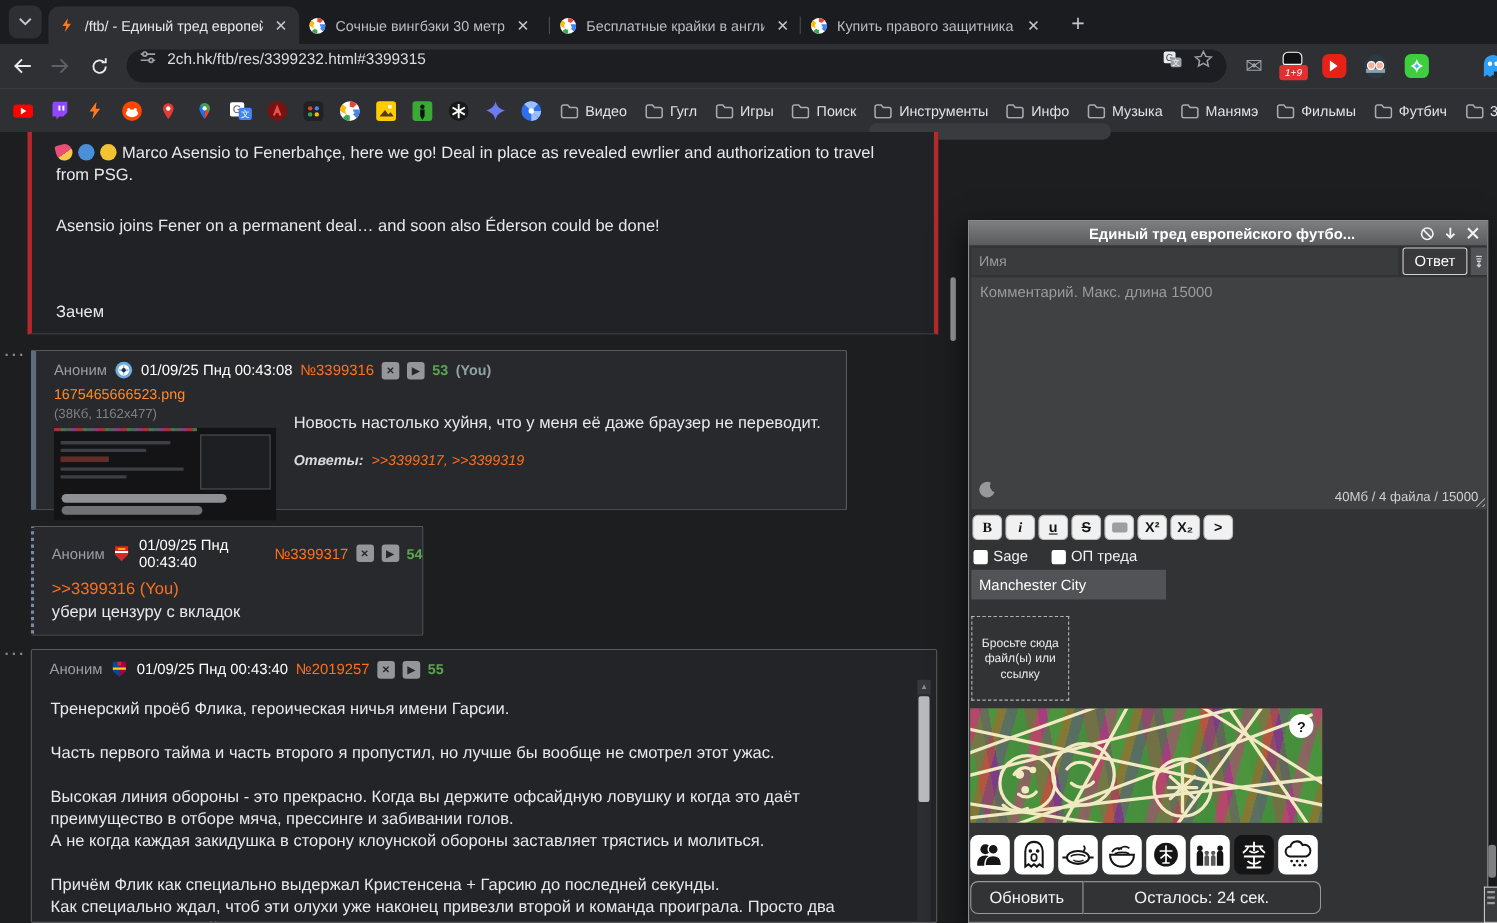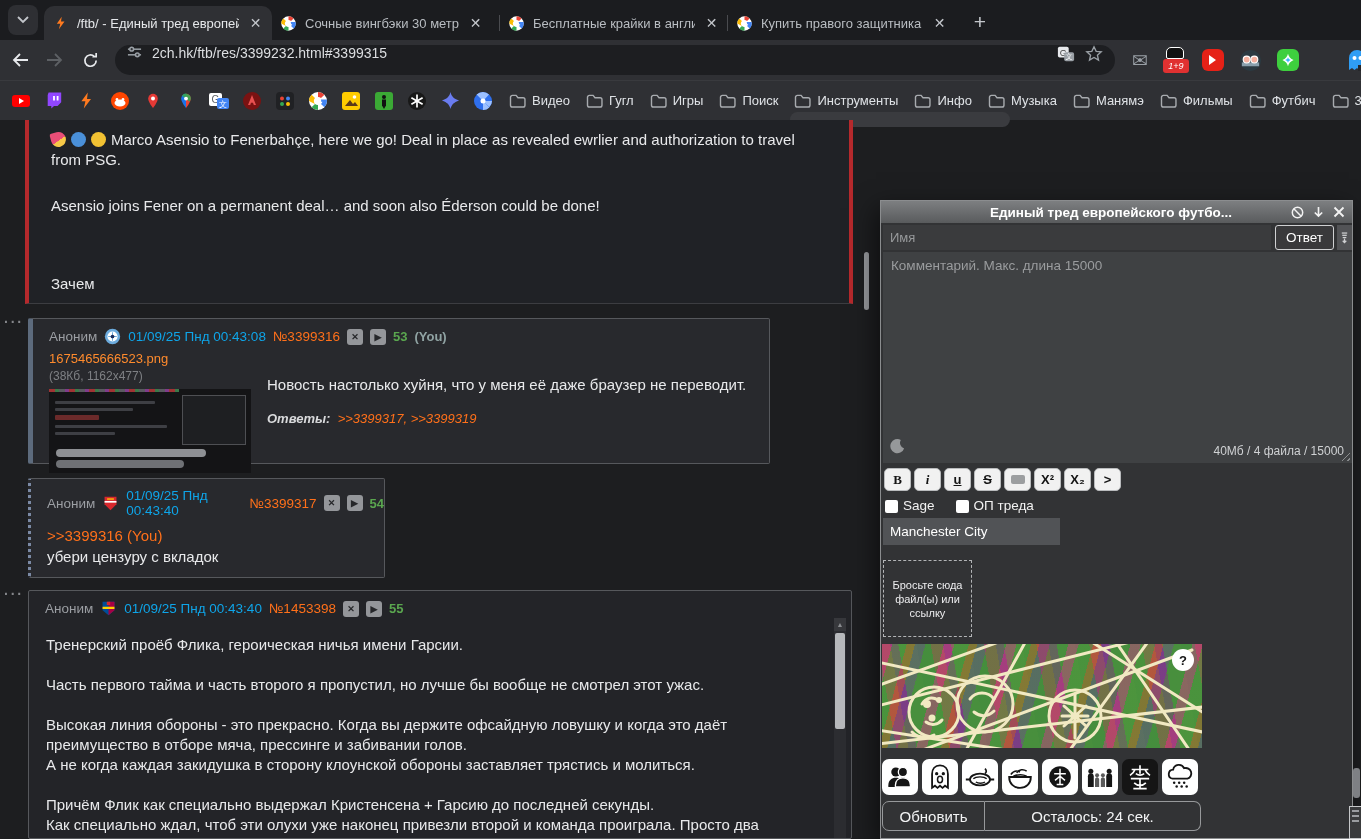--- a/index.html
+++ b/index.html
@@ -52,21 +52,21 @@
   .emj.party{background:linear-gradient(160deg,#e94e77 55%,#f7c948 56%);border-radius:2px 50% 50% 50%;transform:rotate(-15deg);}
   .emj.bluec{background:#4a90d9;} .emj.yellowc{background:#f2c233;}
   .mini-sb{position:absolute;left:864px;top:132px;width:5px;height:58px;background:#97999d;border-radius:3px;}
   .dots{position:absolute;color:#85878b;font-size:14px;letter-spacing:2px;font-weight:bold;}
   
   .post{position:absolute;background:#28292d;border:1px solid #56585c;border-radius:2px;font-size:15px;}
   .p316{left:28px;top:198px;width:742px;height:146px;border-left:5px solid #5d6b7d;}
   .p317{left:28px;top:358px;width:357px;height:100px;border-left:3px dotted #7b8aa5;}
   .p318{left:28px;top:470px;width:824px;height:249px;background:#232428;overflow:hidden;}
   .phead{display:flex;align-items:center;gap:7px;padding:9px 0 0 16px;font-size:13.5px;}
-  .pname{color:#9b9ea3;} .pdate{color:#0ea5e9;} .pnum{color:#ff701a;}
+  .pname{color:#9b9ea3;} .pdate{color:#ffffff;} .pnum{color:#ff701a;}
   .pbtn{width:16px;height:16px;border-radius:3px;background:#94969a;color:#26272a;display:flex;align-items:center;
     justify-content:center;font-size:9px;font-weight:bold;flex:none;}
   .pcount{color:#5aa64f;font-weight:bold;font-size:13px;} .pyou{color:#90a3a3;font-weight:bold;font-size:13px;}
   .badge{width:17px;height:17px;flex:none;}
   .file{position:absolute;left:16px;top:32px;width:206px;}
   .fname{color:#ff8b2d;font-size:13px;} .fmeta{color:#7e8084;font-size:12px;margin-top:3px;}
   .thumb{margin-top:6px;width:202px;height:84px;background:#141416;position:relative;overflow:hidden;}
   .th-strip{position:absolute;top:0;left:0;height:3px;width:130px;
     background:repeating-linear-gradient(90deg,#a03434 0 6px,#3a7a4a 6px 10px,#5a5a60 10px 16px,#803a8a 16px 20px);}
   .th-line{position:absolute;height:3px;background:#3e3f44;border-radius:1px;}
@@ -537,21 +537,21 @@
     <div class="post p318" data-name="post-3399318">
       <div class="phead" data-name="post-header">
         <span class="pname" data-name="poster-name">Аноним</span>
         <svg class="badge" viewBox="0 0 20 20" data-name="barcelona-badge">
             <path d="M3 2h14v10l-7 6-7-6z" fill="#004d98"></path>
             <path d="M10 2h7v10l-7 6z" fill="#a50044"></path>
             <path d="M3 8h14v2.5H3z" fill="#ffd200"></path>
             <path d="M8 2h4v4H8z" fill="#d7272d"></path>
           </svg>
         <span class="pdate" data-name="post-date">01/09/25 Пнд 00:43:40</span>
-        <span class="pnum" data-name="post-number-link">№1453398</span>
+        <span class="pnum" data-name="post-number-link">№2019257</span>
         <span class="pbtn" data-name="hide-post-button">✕</span>
         <span class="pbtn" data-name="expand-post-button">▶</span>
         <span class="pcount" data-name="post-count">55</span>
       </div>
       <div class="pbody" data-name="post-message">
 
       <p data-name="post-paragraph">Тренерский проёб Флика, героическая ничья имени Гарсии.</p>
           <p data-name="post-paragraph">Часть первого тайма и часть второго я пропустил, но лучше бы вообще не смотрел этот ужас.</p>
           <p data-name="post-paragraph">Высокая линия обороны - это прекрасно. Когда вы держите офсайдную ловушку и когда это даёт
 преимущество в отборе мяча, прессинге и забивании голов.

